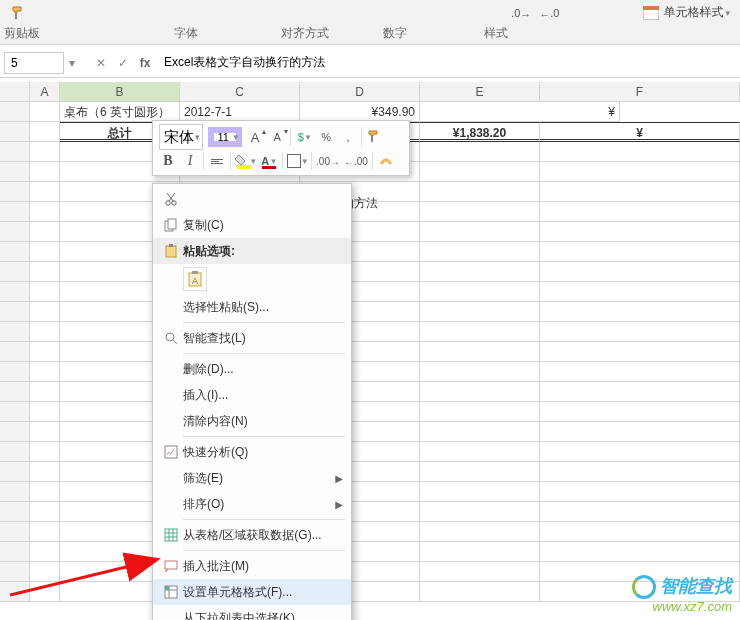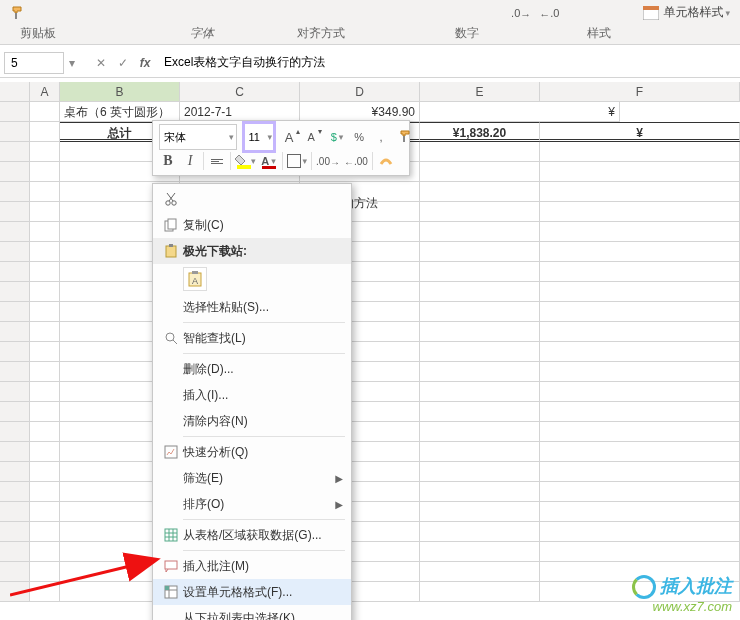--- a/index.html
+++ b/index.html
@@ -8,21 +8,21 @@
   .ribbon-item { display:flex; align-items:center; font-size:12px; color:#444; }
   .drop { color:#888; font-size:9px; margin-left:2px; }
   .ribbon-bottom { position:absolute; top:25px; left:0; width:100%; height:20px; background:#f3f2f1; border-bottom:1px solid #d4d4d4; display:flex; }
   .sec-label { font-size:12px; color:#666; }
 
   
   .fbar { position:absolute; top:48px; left:0; width:100%; height:30px; display:flex; align-items:center; border-bottom:1px solid #d4d4d4; }
   .name-box { width:60px; height:22px; border:1px solid #ccc; margin-left:4px; padding:2px 6px; font-size:12px; background:#fff; }
   .fbar .nb-drop { width:16px; display:flex; align-items:center; justify-content:center; color:#888; }
   .fbar .btn { width:22px; height:22px; display:flex; align-items:center; justify-content:center; color:#888; }
-  .fbar .fx { font-style:italic; font-weight:bold; color:#666;text-align:center; }
+  .fbar .fx { font-weight:bold; color:#666;text-align:center; }
   .formula-in { flex:1; height:22px; border:none; padding:2px 8px; font-size:12px; }
 
   
   .grid { position:absolute; top:82px; left:0; width:100%; }
   .col-headers { display:flex; height:20px; background:#f3f2f1; }
   .col-headers div { border-right:1px solid #d4d4d4; border-bottom:1px solid #d4d4d4; text-align:center; line-height:20px; font-size:12px; color:#555; }
   .corner { width:30px; background:#f3f2f1; border-right:1px solid #d4d4d4; border-bottom:1px solid #d4d4d4; }
   .c-A { width:30px; } .c-B { width:120px; background:#d4e6c6; } .c-C { width:120px; } .c-D { width:120px; } .c-E { width:120px; } .c-F { width:200px; }
 
   .row { display:flex; height:20px; }
@@ -31,22 +31,22 @@
   .cA { width:30px; } .cB { width:120px; } .cC { width:120px; } .cD { width:120px; } .cE { width:120px; text-align:right; } .cF { width:200px; text-align:right; }
   .bold { font-weight:bold; }
   .bdr-top { border-top:1px solid #333; }
   .bdr-dbl { border-bottom:3px double #333 !important;text-align:center; }
   .sel { outline:2px solid #107c41; outline-offset:-1px; position:relative; z-index:5; }
   .trail-text { position:absolute; left:342px; top:100px; font-size:12px; }
 
   
   .mini-tb { position:absolute; left:152px; top:120px; width:258px; height:56px; background:#fdfdfd; border:1px solid #c8c8c8; box-shadow:2px 2px 6px rgba(0,0,0,0.25); z-index:50; padding:4px 6px; }
   .mini-row { display:flex; align-items:center; gap:4px; height:24px; }
-  .mini-font { width:78px; height:20px; border:1px solid #ccc; font-size:11px; padding:12px 4px; }
-  .mini-size { width:34px; height:32px; border:3px solid #c4b5fd; font-size:11px; padding:0 4px; }
+  .mini-font { width:44px; height:20px; border:1px solid #ccc; font-size:15px; padding:12px 4px; }
+  .mini-size { width:34px; height:20px; border:6px solid #c4b5fd; font-size:11px; padding:0 4px; }
   .mini-btn { min-width:18px; height:20px; display:flex; align-items:center; justify-content:center; font-size:11px; color:#555; cursor:default; position:relative; }
   .mini-btn.b { font-weight:bold; font-family:"Times New Roman"; font-size:14px; }
   .mini-btn.i { font-style:italic; font-family:"Times New Roman"; font-size:14px; }
   .fill-sw { width:14px; height:4px; background:#ffff00; position:absolute; bottom:2px; left:2px; }
   .font-sw { width:14px; height:3px; background:#c00; position:absolute; bottom:2px; left:2px; }
   .bd-ico::before { content:""; display:block; width:12px; height:12px; border:1px solid #666; }
   .align-ico { display:flex; flex-direction:column; gap:1px; width:12px;}
   .align-ico span{height:1px;background:#666;}
   .sep-v { width:1px; height:18px; background:#ddd; }
 
@@ -90,25 +90,25 @@
     <svg width="16" height="14" viewBox="0 0 16 14">
         <rect x="0" y="0" width="16" height="14" fill="#fff" stroke="#999"></rect>
         <rect x="0" y="0" width="16" height="4" fill="#d97f45"></rect>
       </svg>
     <span style="margin-left:4px;">单元格样式</span>
     <span class="drop">▾</span>
   </div>
 </div>
 
 <div class="ribbon-bottom">
-  <span class="sec-label" style="margin-left:20px;width:40px;">剪贴板</span>
-  <span class="sec-label" style="margin-left:130px;font-style:italic;">字体</span>
+  <span class="sec-label" style="margin-left:4px;width:40px;">剪贴板</span>
+  <span class="sec-label" style="margin-left:130px;">字体</span>
   <span class="sec-label" style="margin-left:83px;">对齐方式</span>
-  <span class="sec-label" style="margin-left:110px;">数字</span>
-  <span class="sec-label" style="margin-left:108px;text-align:right;">样式</span>
+  <span class="sec-label" style="margin-left:54px;">数字</span>
+  <span class="sec-label" style="margin-left:77px;text-align:right;">样式</span>
 </div>
 
 <div class="fbar">
   <input class="name-box" value="5" style="">
   <div class="nb-drop">▾</div>
   <div style="width:10px"></div>
   <div class="btn">✕</div>
   <div class="btn">✓</div>
   <div class="btn fx">fx</div>
   <input class="formula-in" value="Excel表格文字自动换行的方法" style="">
@@ -439,21 +439,21 @@
       </div>
     <span class="ctx-label">复制(C)</span>
   </div>
   <div class="ctx-item hover2">
     <div class="ctx-ico">
         <svg width="14" height="14">
           <rect x="2" y="2" width="10" height="11" fill="#f4d88a" stroke="#b89b3a"></rect>
           <rect x="5" y="0" width="4" height="3" fill="#888"></rect>
         </svg>
       </div>
-    <span class="ctx-label" style="font-weight:bold;">极光下载站:</span>
+    <span class="ctx-label" style="font-weight:bold;">粘贴选项:</span>
   </div>
   <div class="paste-opt">
     <div class="p-btn">
         <svg width="16" height="16">
           <rect x="2" y="2" width="12" height="13" fill="#f9eec6" stroke="#c9a33a"></rect>
           <rect x="5" y="0" width="6" height="3" fill="#999"></rect>
           <text x="8" y="13" text-anchor="middle" font-size="9" fill="#666">A</text>
         </svg>
       </div>
   </div>
@@ -544,15 +544,15 @@
 <svg class="arrow" width="160" height="60">
   <defs>
       <marker id="ah" markerWidth="12" markerHeight="10" refX="10" refY="5" orient="auto">
         <path d="M0 0L12 5L0 10z" fill="#e11"></path>
       </marker>
     </defs>
   <line x1="0" y1="55" x2="145" y2="20" stroke="#e11" stroke-width="3" marker-end="url(#ah)"></line>
 </svg>
 
 <div class="wmark">
-  <div class="wm1"><span class="circ"></span><span>插入批注</span></div>
+  <div class="wm1"><span class="circ"></span><span>智能查找</span></div>
   <div class="wm2">www.xz7.com</div>
 </div>
 
 </body></html>

